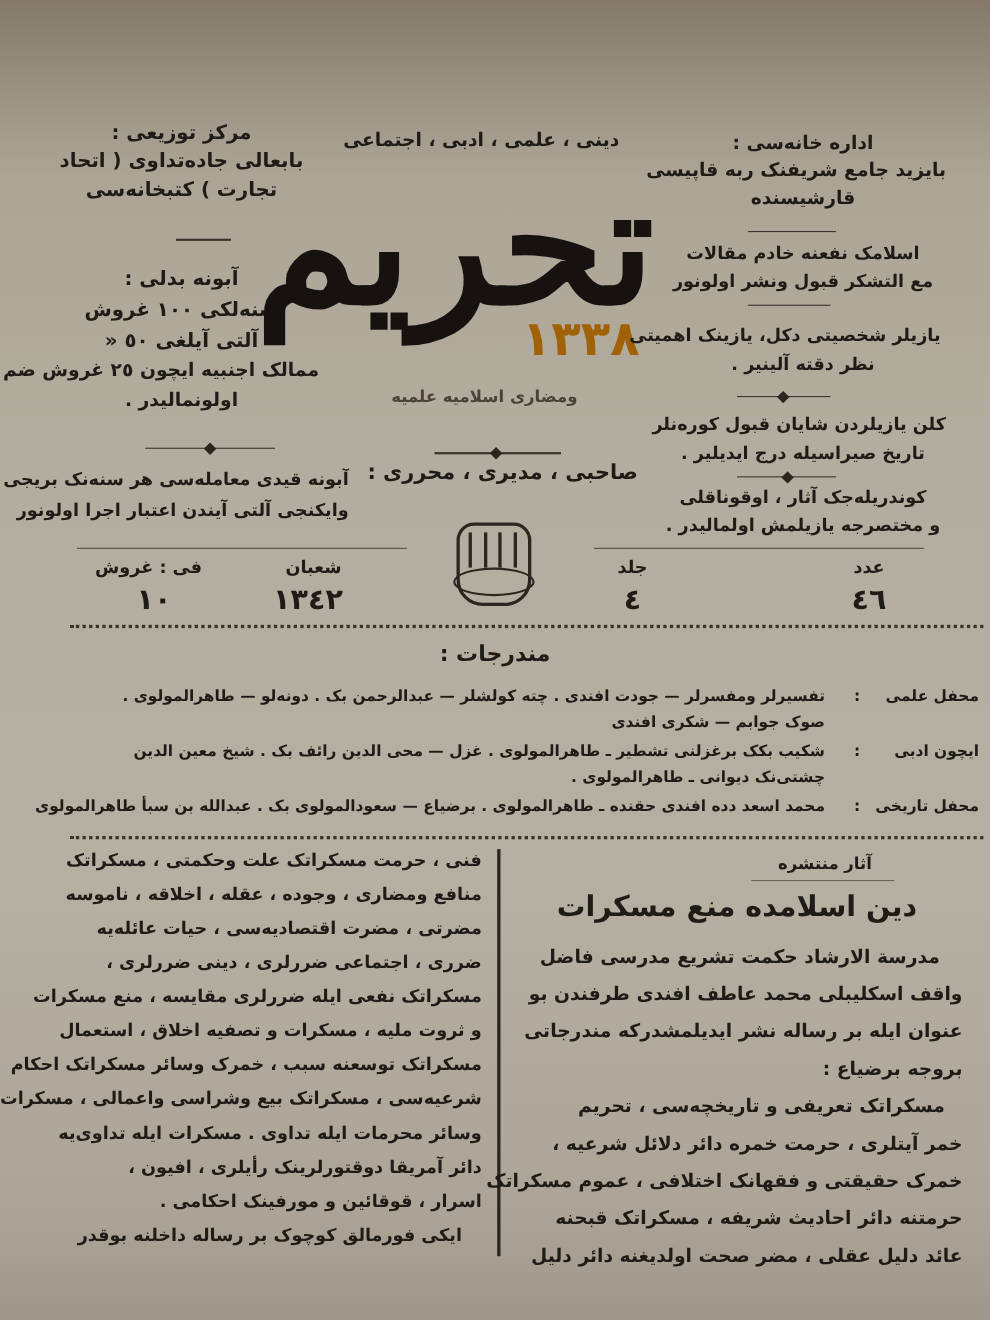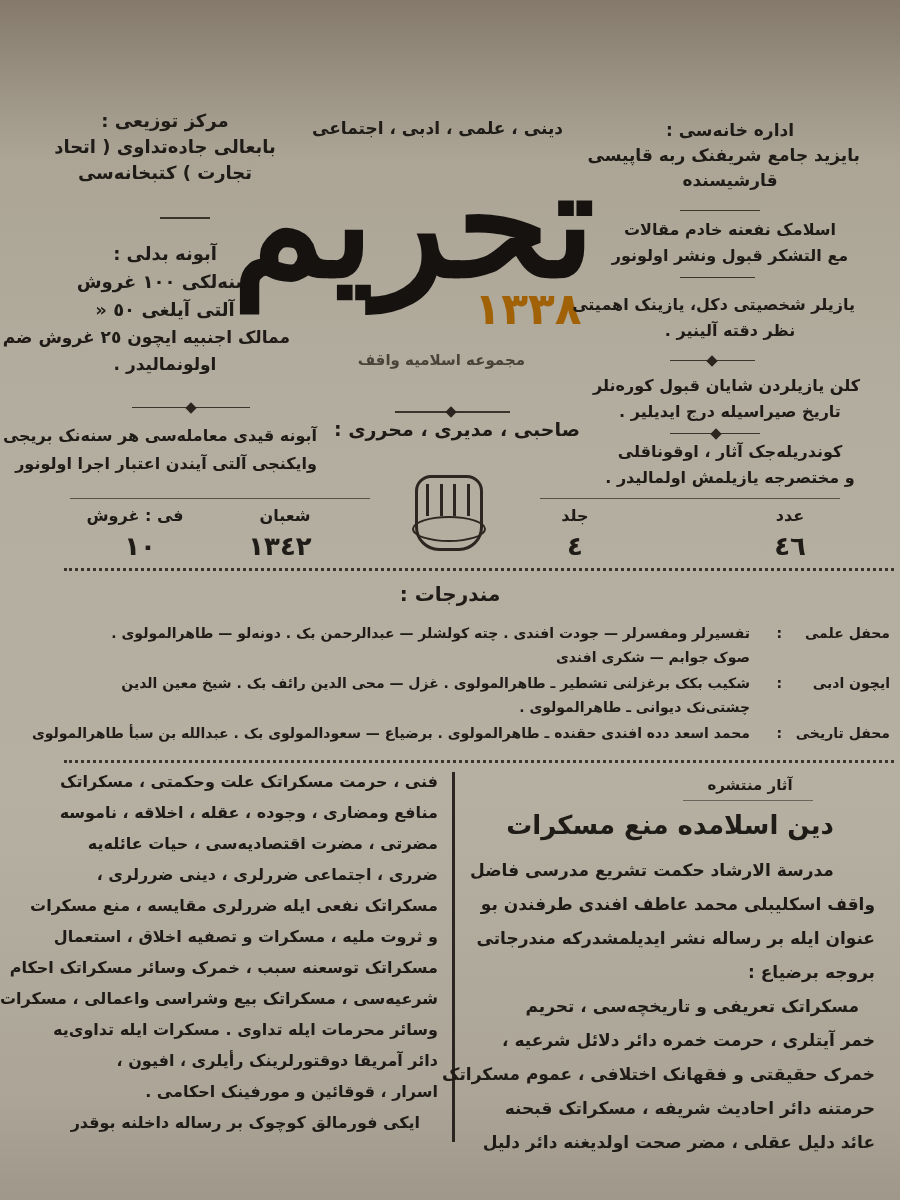--- a/index.html
+++ b/index.html
@@ -55,21 +55,21 @@
     <div class="line" style="font-size:16px;margin-bottom:12px;">آبونه قیدی معامله‌سی هر سنه‌نک بریجی</div>
     <div class="line" style="font-size:16px;">وایکنجی آلتی آیندن اعتبار اجرا اولونور</div>
   </div>
 
   <div class="mast-title">
     <div class="tagline ar line">دینی ، علمی ، ادبی ، اجتماعی</div>
     <div class="logo">تحریم</div>
     <div class="year">١٣٣٨</div>
   </div>
 
-  <div class="calli ar line">مجموعه اسلامیه واقف</div>
+  <div class="calli ar line">ومضاری اسلامیه علمیه</div>
   <div class="orn" style="left:395px;top:411px;width:115px;">
       <span class="dot" style="left:52px;"></span>
     </div>
   <div class="block ar line" style="left:340px;top:420px;width:240px;font-size:19px;">صاحبی ، مدیری ، محرری :</div>
 
   <div class="seal">
     <div class="bars">
         <span></span>
         <span></span>
         <span></span>
@@ -153,21 +153,21 @@
 
   <div class="hr-dotted" style="left:64px;top:760px;width:830px;"></div>
 
   <div class="vrule" style="left:452px;top:772px;height:370px;"></div>
 
   <div class="block ar line" style="left:690px;top:778px;width:120px;font-size:15px;">آثار منتشره</div>
   <div class="orn" style="left:683px;top:800px;width:130px;height:1px;background:#6a645c;"></div>
   <div class="block ar line" style="left:500px;top:812px;width:340px;font-size:26px;">دین اسلامده منع مسکرات</div>
 
   <div class="block ar" style="left:470px;top:862px;width:405px;">
-    <div class="line" style="font-size:17px;height:34px;text-align:left;">مدرسة الارشاد حکمت تشریع مدرسی فاضل</div>
+    <div class="line" style="font-size:17px;height:34px;text-align:center;">مدرسة الارشاد حکمت تشریع مدرسی فاضل</div>
     <div class="line" style="font-size:17px;height:34px;text-align:right;">واقف اسکلیبلی محمد عاطف افندی طرفندن بو</div>
     <div class="line" style="font-size:17px;height:34px;text-align:right;">عنوان ایله بر رساله نشر ایدیلمشدرکه مندرجاتی</div>
     <div class="line" style="font-size:17px;height:34px;text-align:right;">بروجه برضیاع :</div>
     <div class="line" style="font-size:17px;height:34px;text-align:right;padding-right:16px;">مسکراتک تعریفی و تاریخچه‌سی ، تحریم</div>
     <div class="line" style="font-size:17px;height:34px;text-align:right;">خمر آیتلری ، حرمت خمره دائر دلائل شرعیه ،</div>
     <div class="line" style="font-size:17px;height:34px;text-align:right;">خمرک حقیقتی و فقهانک اختلافی ، عموم مسکراتک</div>
     <div class="line" style="font-size:17px;height:34px;text-align:right;">حرمتنه دائر احادیث شریفه ، مسکراتک قبحنه</div>
     <div class="line" style="font-size:17px;height:34px;text-align:right;">عائد دلیل عقلی ، مضر صحت اولدیغنه دائر دلیل</div>
   </div>
 

